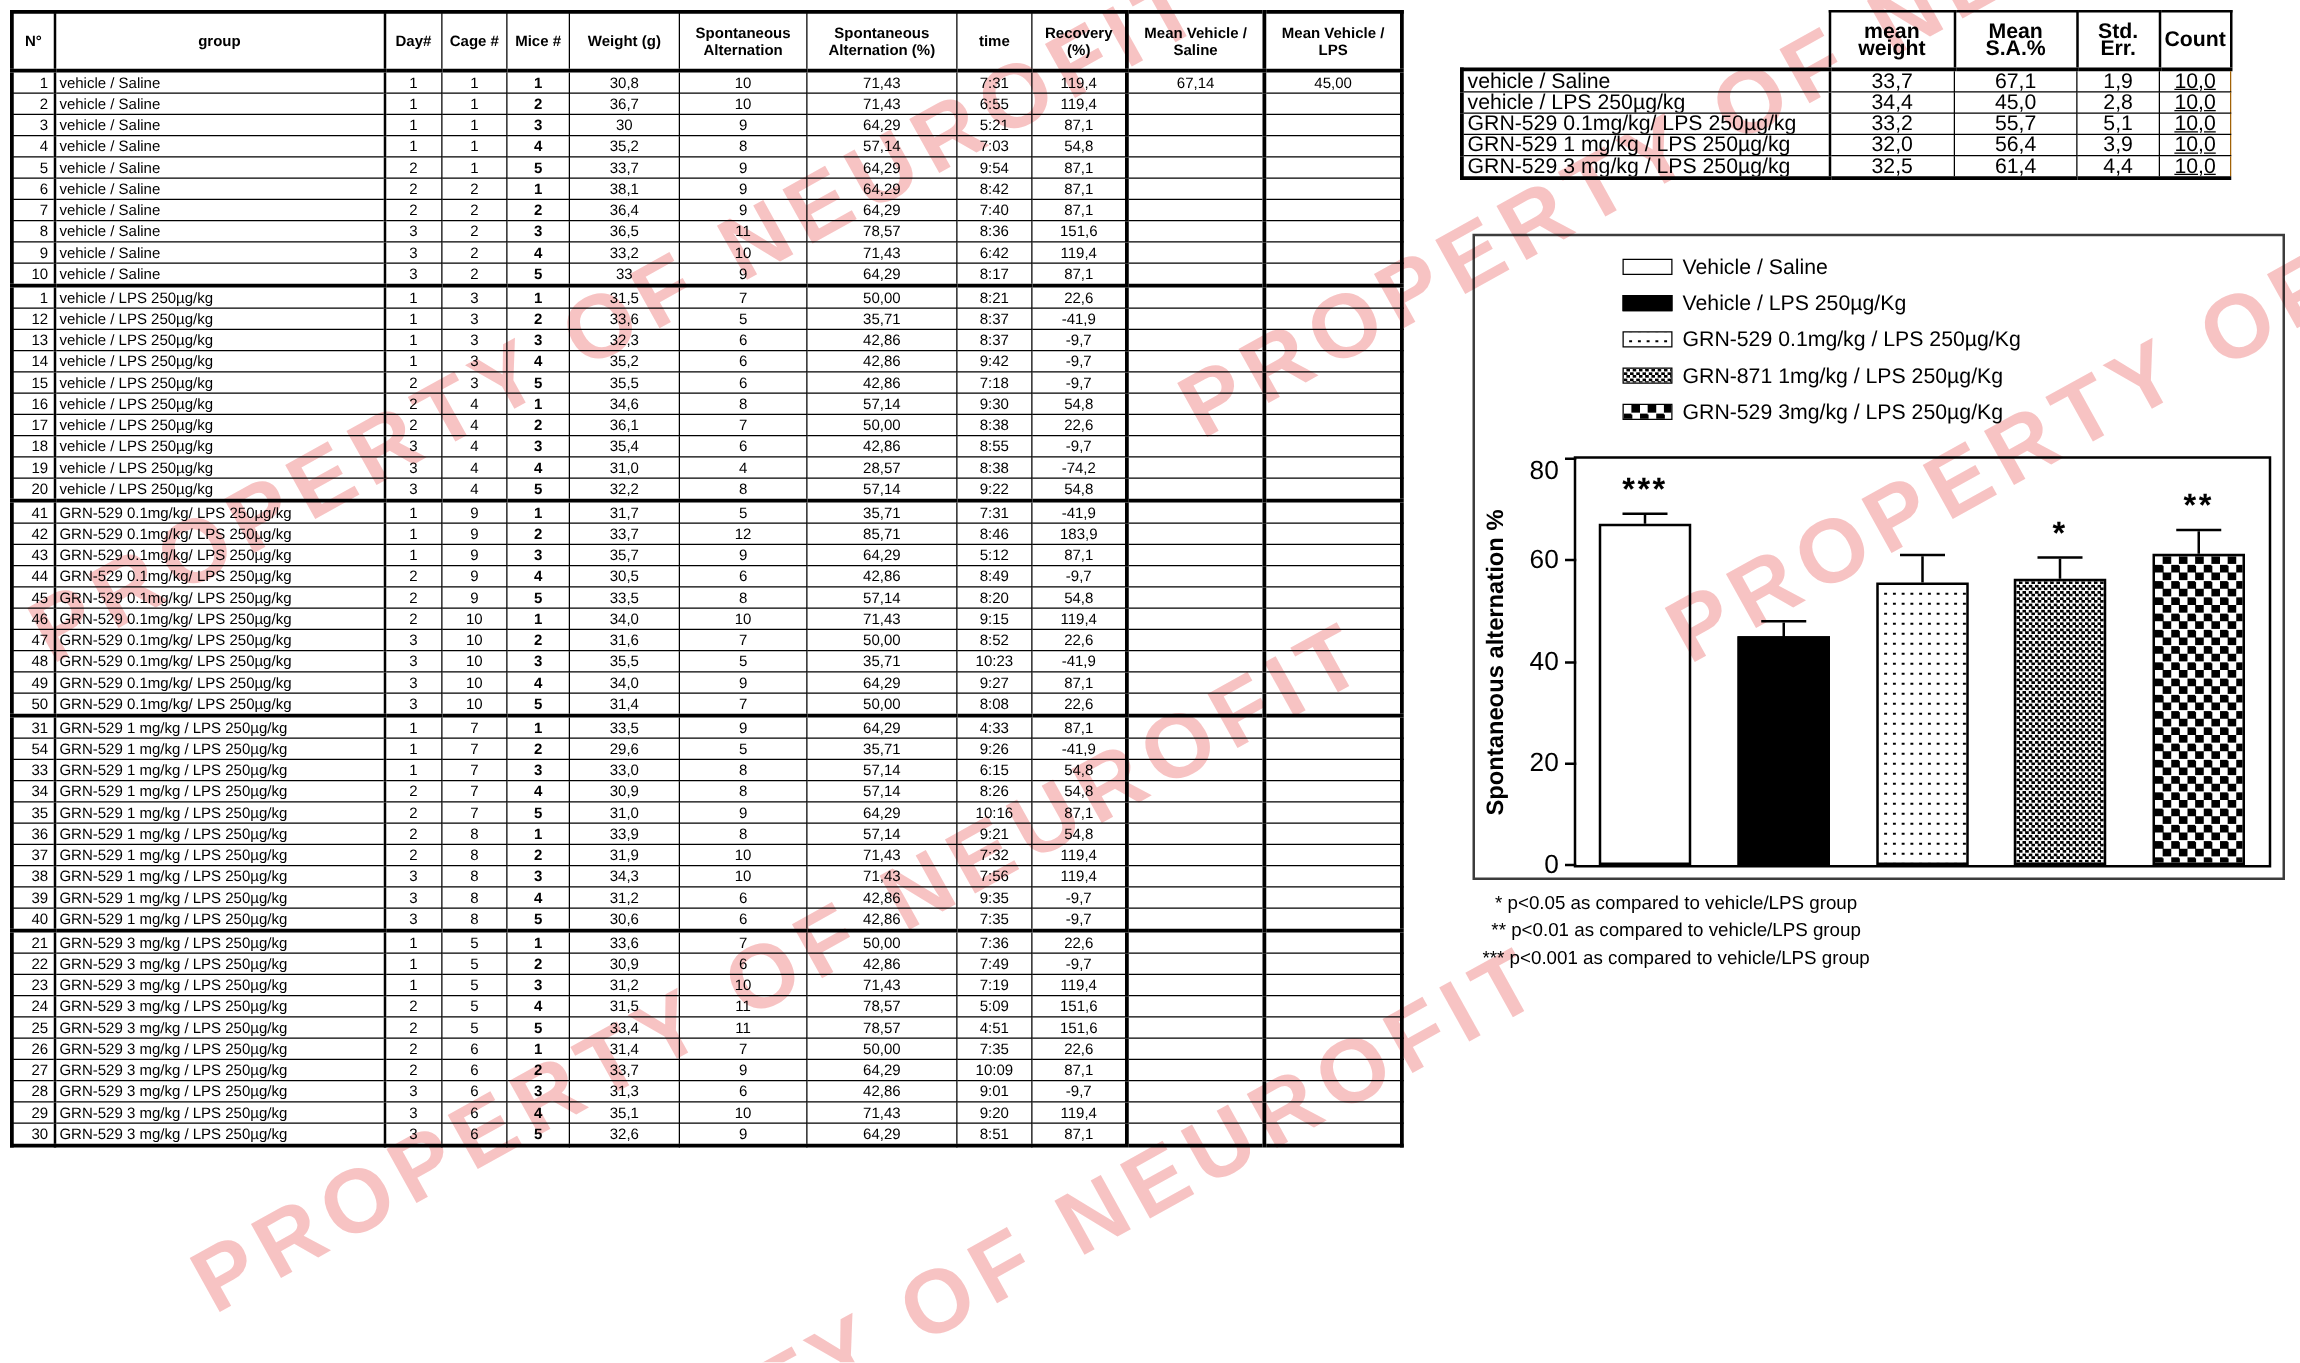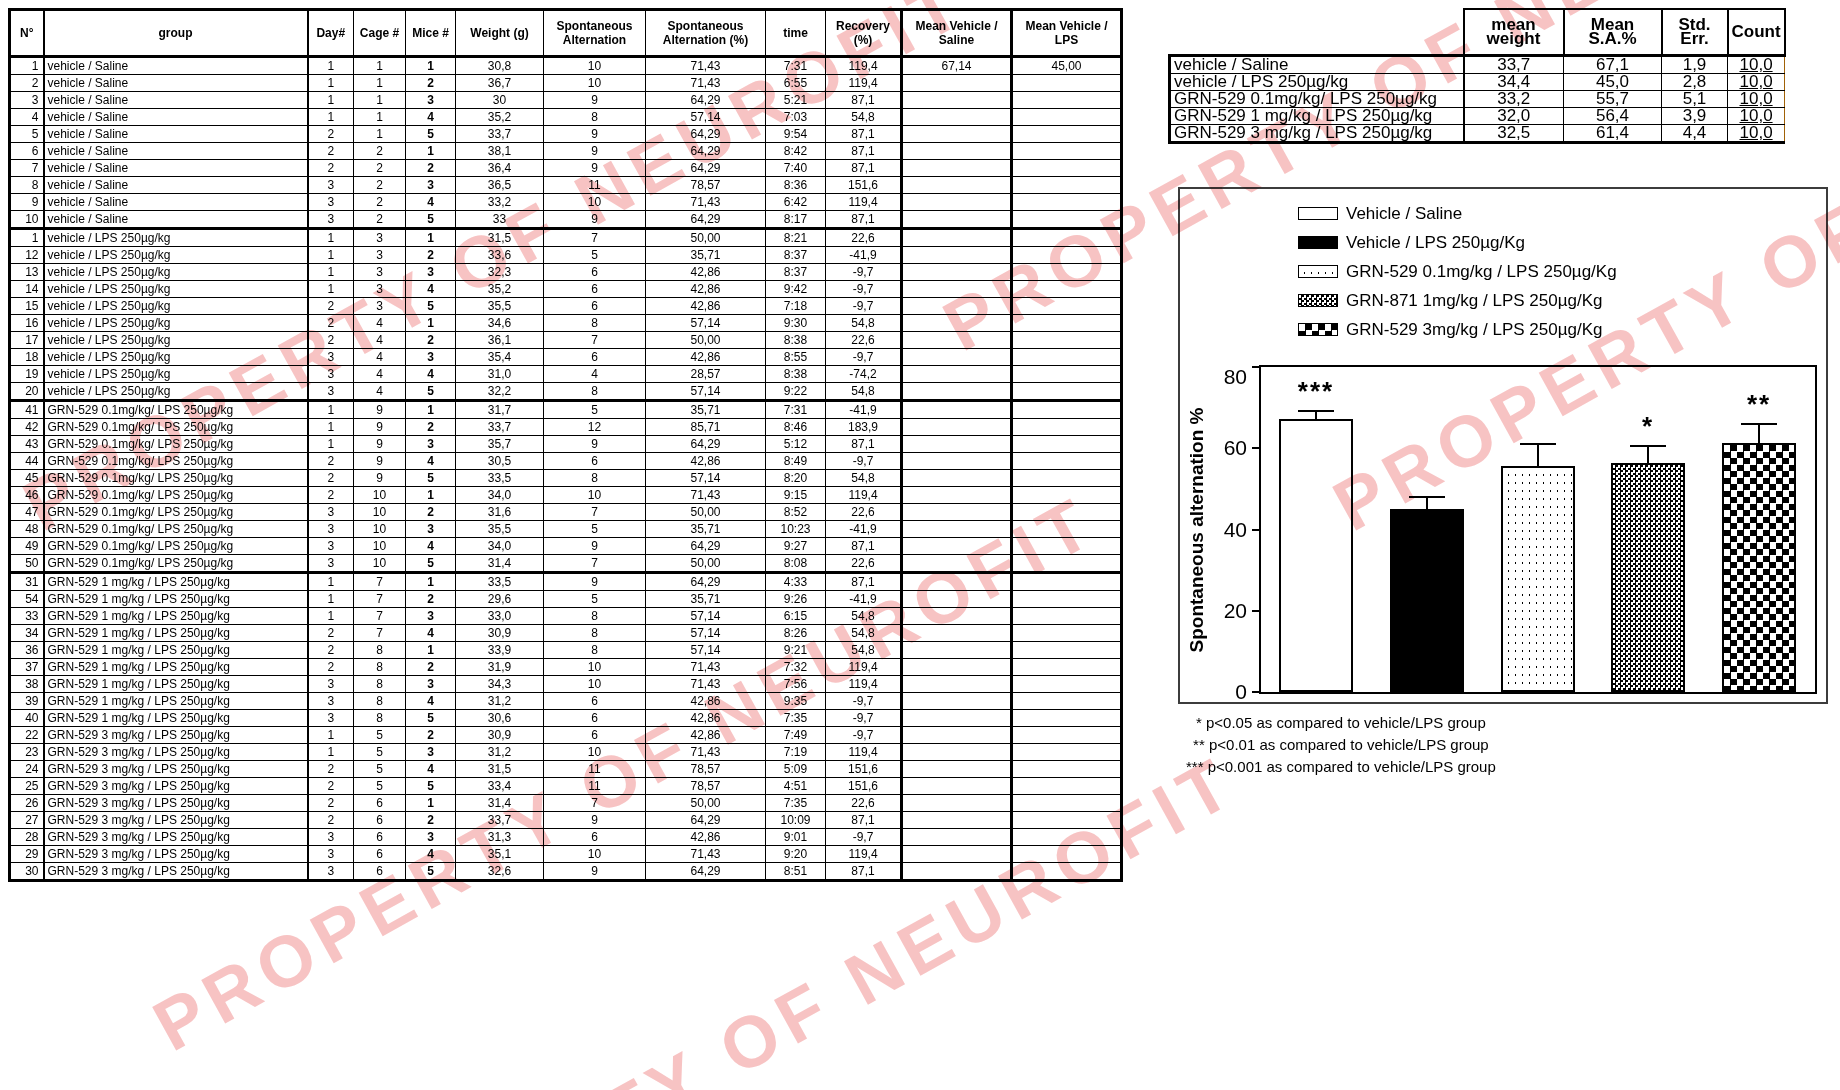--- a/index.html
+++ b/index.html
@@ -573,20 +573,34 @@
           <td class="c4">4</td>
           <td class="c5">30,9</td>
           <td class="c6">8</td>
           <td class="c7">57,14</td>
           <td class="c8">8:26</td>
           <td class="c9">54,8</td>
           <td class="c10"></td>
           <td class="c11"></td>
         </tr>
         <tr>
+          <td class="c0">35</td>
+          <td class="c1">GRN-529 1 mg/kg / LPS 250µg/kg</td>
+          <td class="c2">2</td>
+          <td class="c3">7</td>
+          <td class="c4">5</td>
+          <td class="c5">31,0</td>
+          <td class="c6">9</td>
+          <td class="c7">64,29</td>
+          <td class="c8">10:16</td>
+          <td class="c9">87,1</td>
+          <td class="c10"></td>
+          <td class="c11"></td>
+        </tr>
+        <tr>
           <td class="c0">36</td>
           <td class="c1">GRN-529 1 mg/kg / LPS 250µg/kg</td>
           <td class="c2">2</td>
           <td class="c3">8</td>
           <td class="c4">1</td>
           <td class="c5">33,9</td>
           <td class="c6">8</td>
           <td class="c7">57,14</td>
           <td class="c8">9:21</td>
           <td class="c9">54,8</td>
@@ -639,20 +653,34 @@
           <td class="c0">40</td>
           <td class="c1">GRN-529 1 mg/kg / LPS 250µg/kg</td>
           <td class="c2">3</td>
           <td class="c3">8</td>
           <td class="c4">5</td>
           <td class="c5">30,6</td>
           <td class="c6">6</td>
           <td class="c7">42,86</td>
           <td class="c8">7:35</td>
           <td class="c9">-9,7</td>
+          <td class="c10"></td>
+          <td class="c11"></td>
+        </tr>
+        <tr class="gs">
+          <td class="c0">21</td>
+          <td class="c1">GRN-529 3 mg/kg / LPS 250µg/kg</td>
+          <td class="c2">1</td>
+          <td class="c3">5</td>
+          <td class="c4">1</td>
+          <td class="c5">33,6</td>
+          <td class="c6">7</td>
+          <td class="c7">50,00</td>
+          <td class="c8">7:36</td>
+          <td class="c9">22,6</td>
           <td class="c10"></td>
           <td class="c11"></td>
         </tr>
         <tr>
           <td class="c0">22</td>
           <td class="c1">GRN-529 3 mg/kg / LPS 250µg/kg</td>
           <td class="c2">1</td>
           <td class="c3">5</td>
           <td class="c4">2</td>
           <td class="c5">30,9</td>

